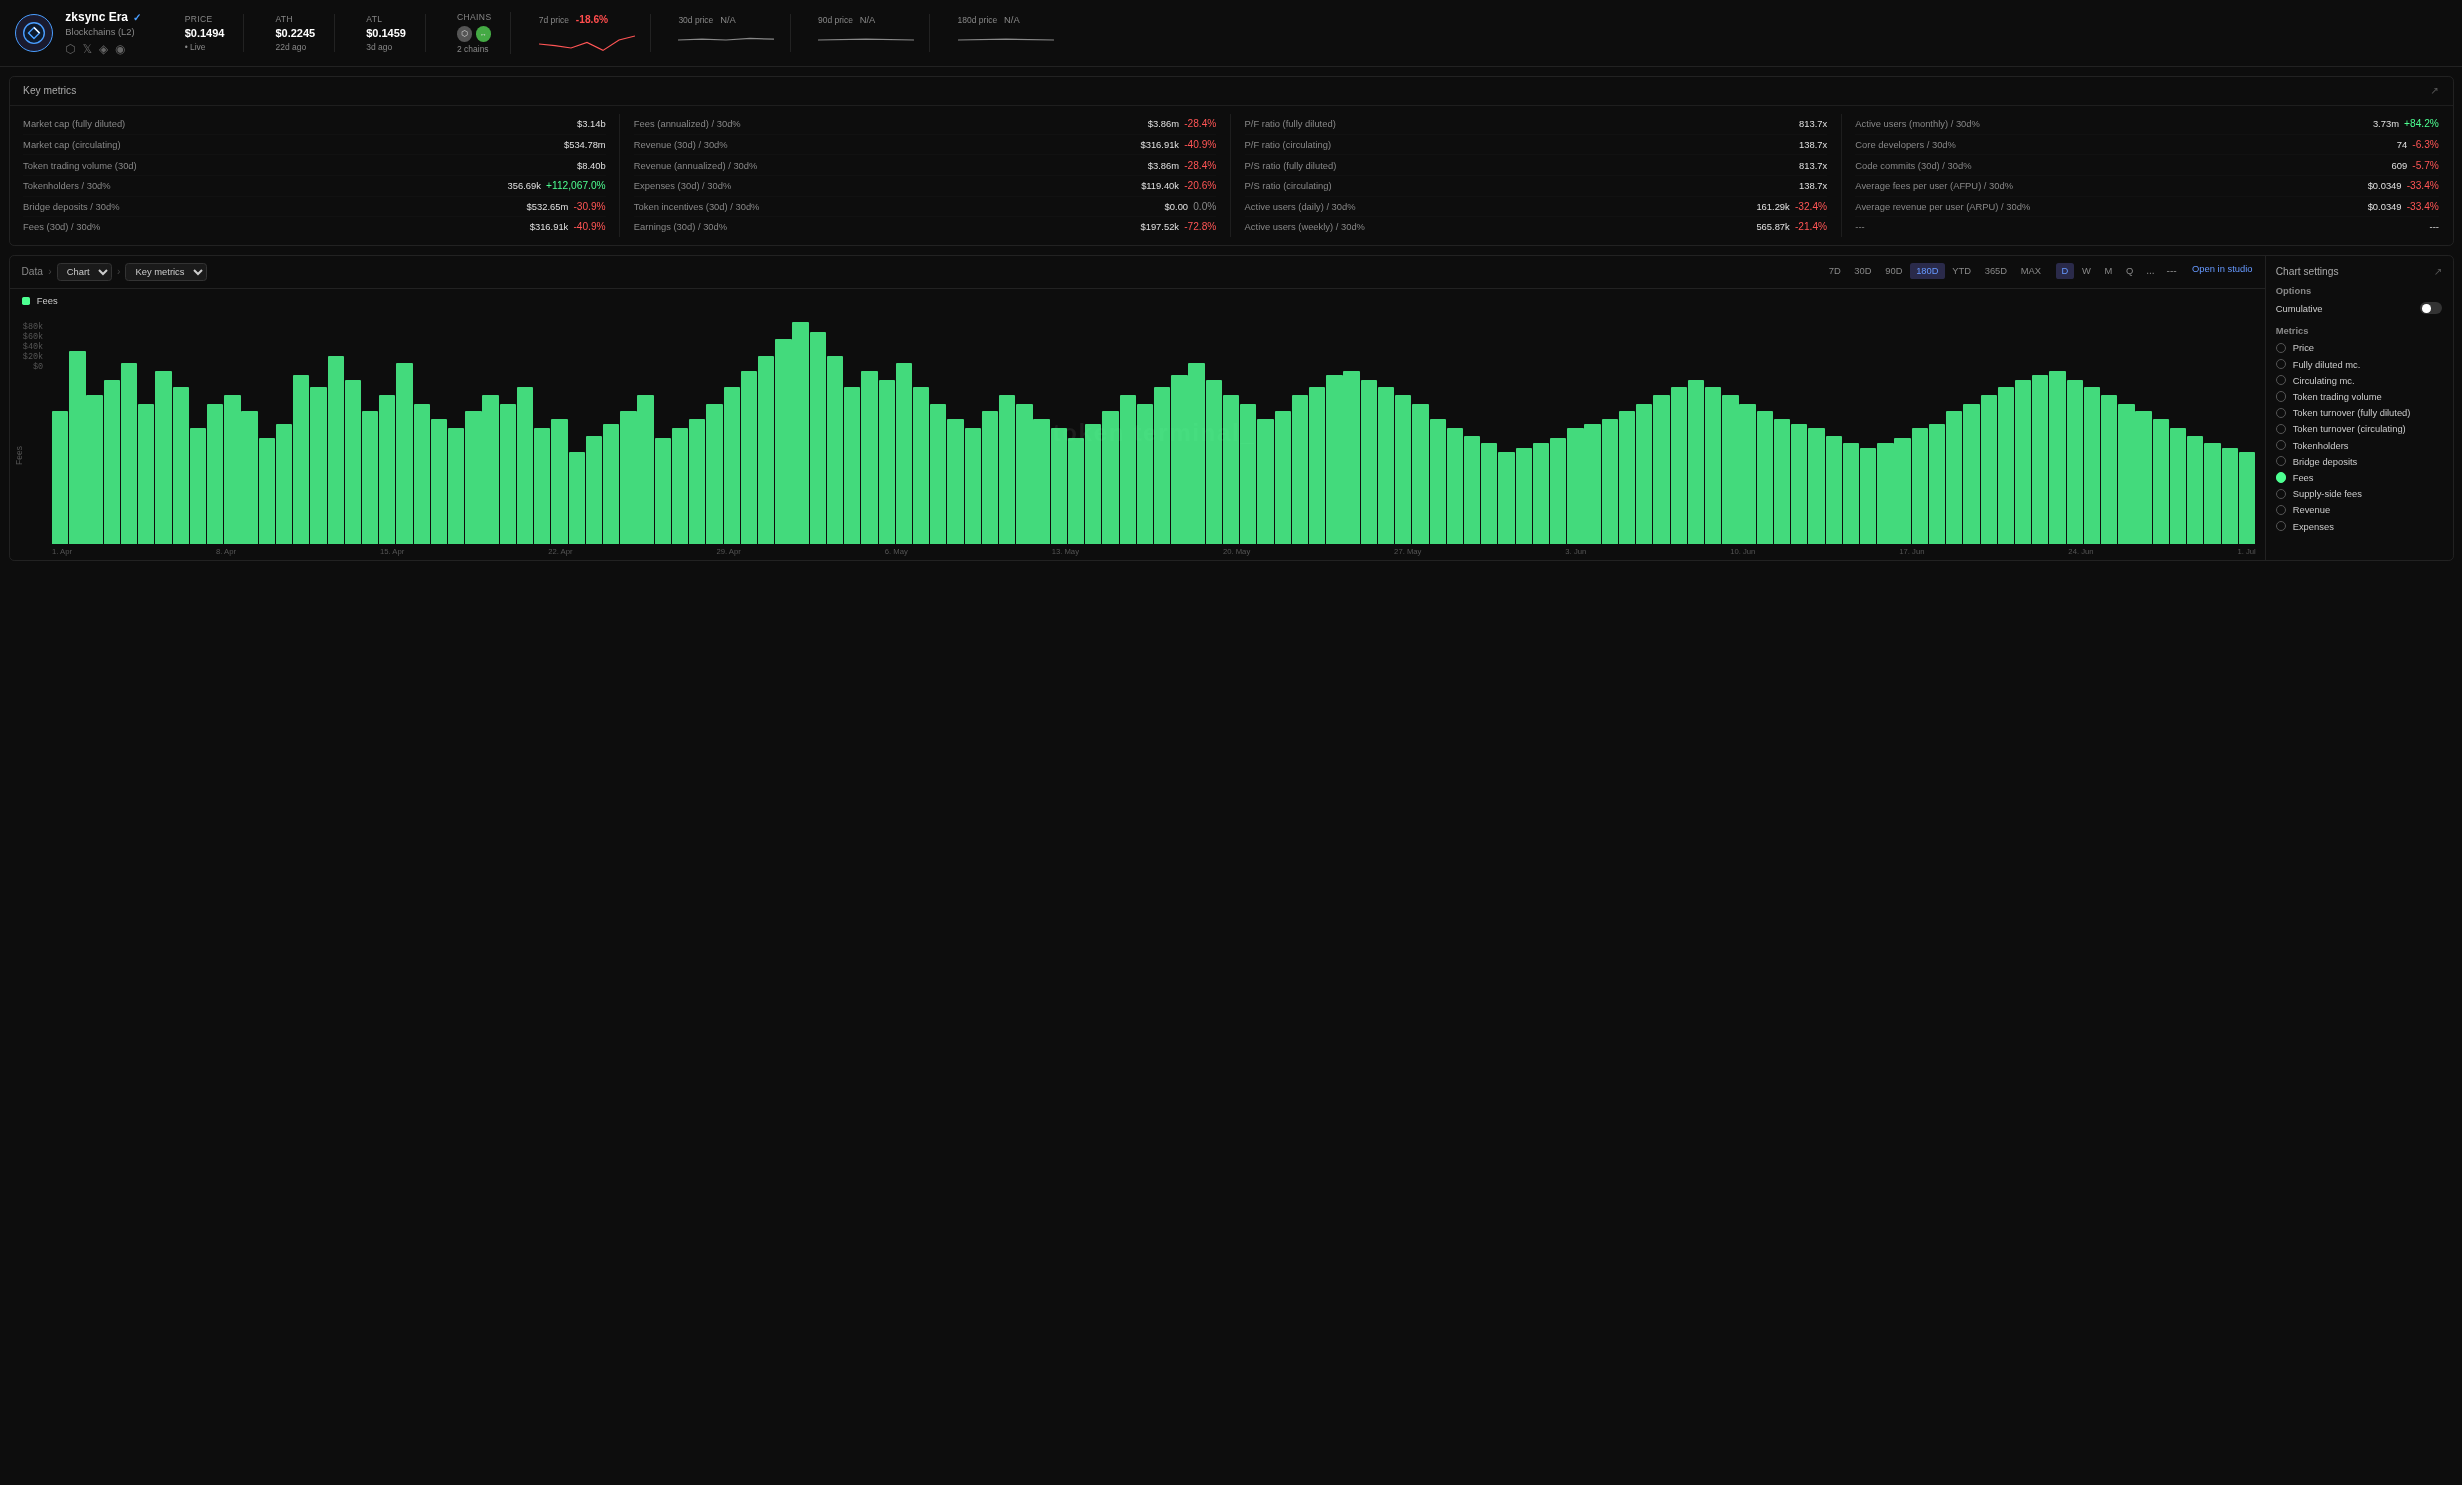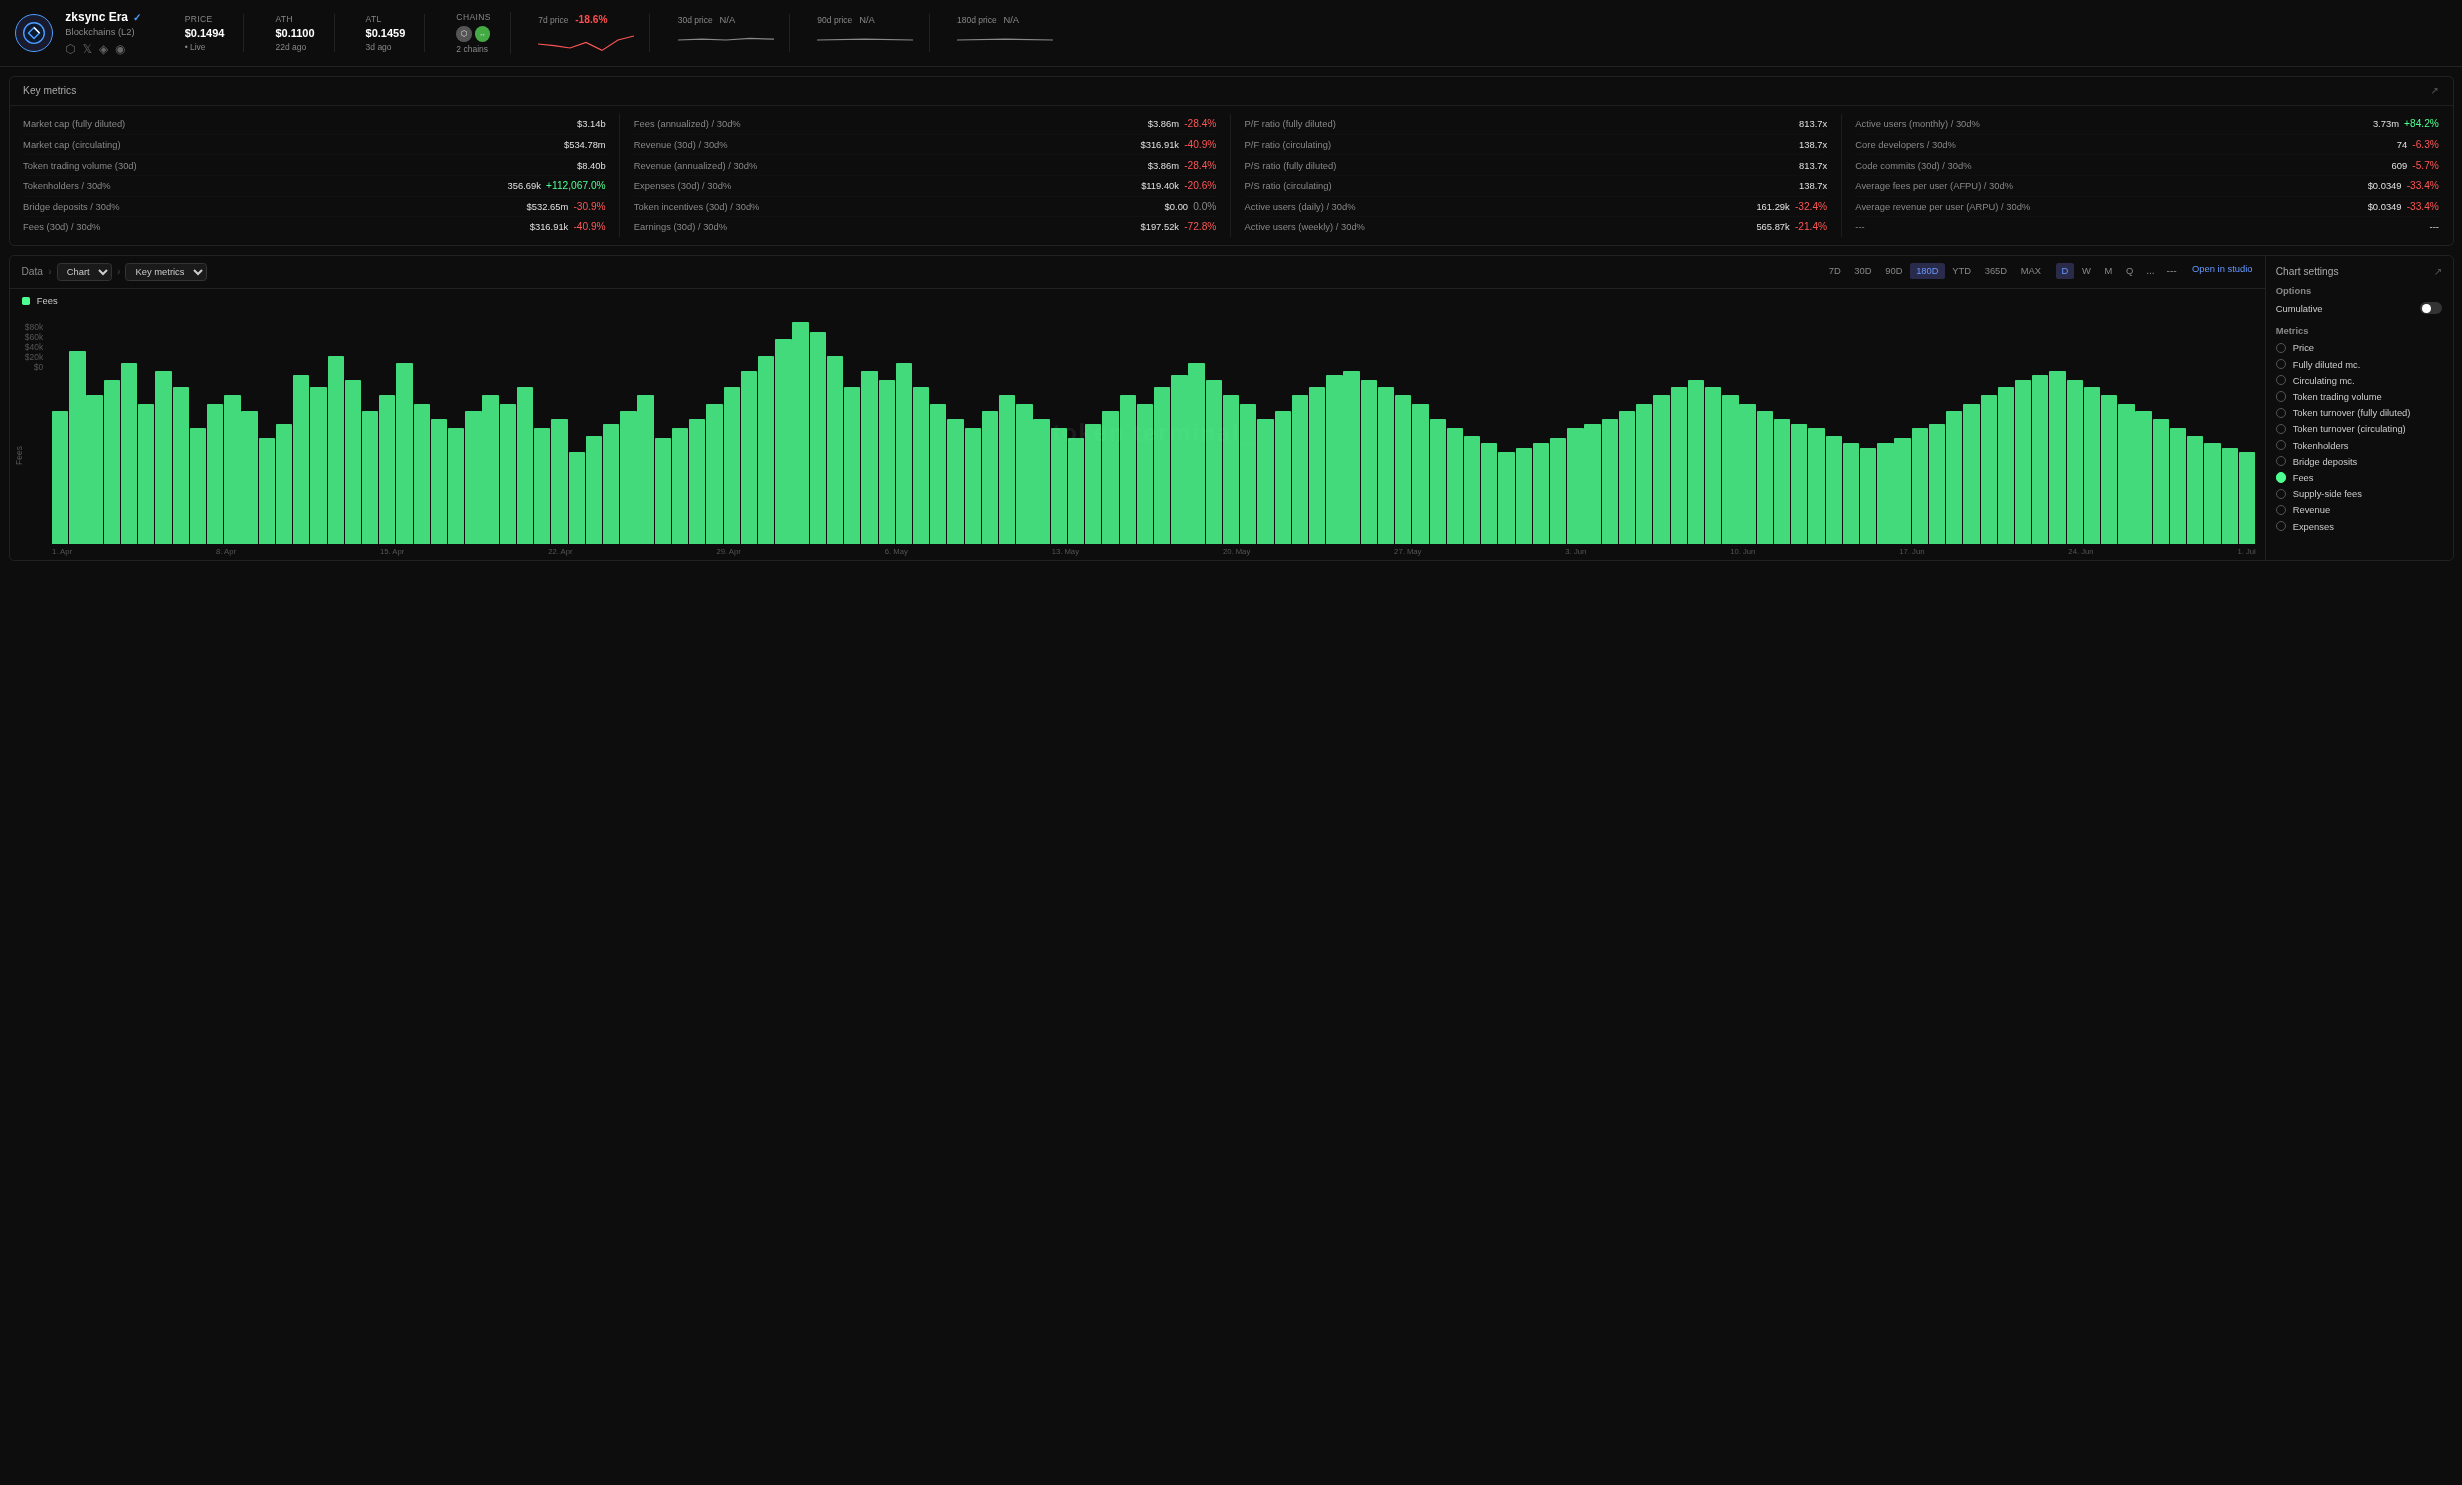--- a/index.html
+++ b/index.html
@@ -140,20 +140,21 @@
 
     .chart-y-axis {
       display: flex; flex-direction: column;
       justify-content: space-between;
       padding-right: 6.8px;
       color: #555;
       font-size: 8.5px;
       width: 32px;
       text-align: right;
       padding-bottom: 17px;
+      font-family: Liberation Mono, monospace;
     }
     .bars-container {
       display: flex;
       align-items: flex-end;
       gap: 0.9px;
       flex: 1;
       padding-bottom: 0;
       position: relative;
     }
     .bar {
@@ -251,21 +252,21 @@
     </div>
   </div>
 
   <div class="stat-block">
     <div class="stat-label">Price</div>
     <div class="stat-value">$0.1494</div>
     <div class="stat-sub">• Live</div>
   </div>
   <div class="stat-block">
     <div class="stat-label">ATH</div>
-    <div class="stat-value">$0.1100</div>
+    <div class="stat-value">$0.2245</div>
     <div class="stat-sub">22d ago</div>
   </div>
   <div class="stat-block">
     <div class="stat-label">ATL</div>
     <div class="stat-value">$0.1459</div>
     <div class="stat-sub">3d ago</div>
   </div>
   <div class="stat-block">
     <div class="stat-label">Chains</div>
     <div style="display:flex;gap:3.4px;align-items:center;margin-top:1.7px;">

